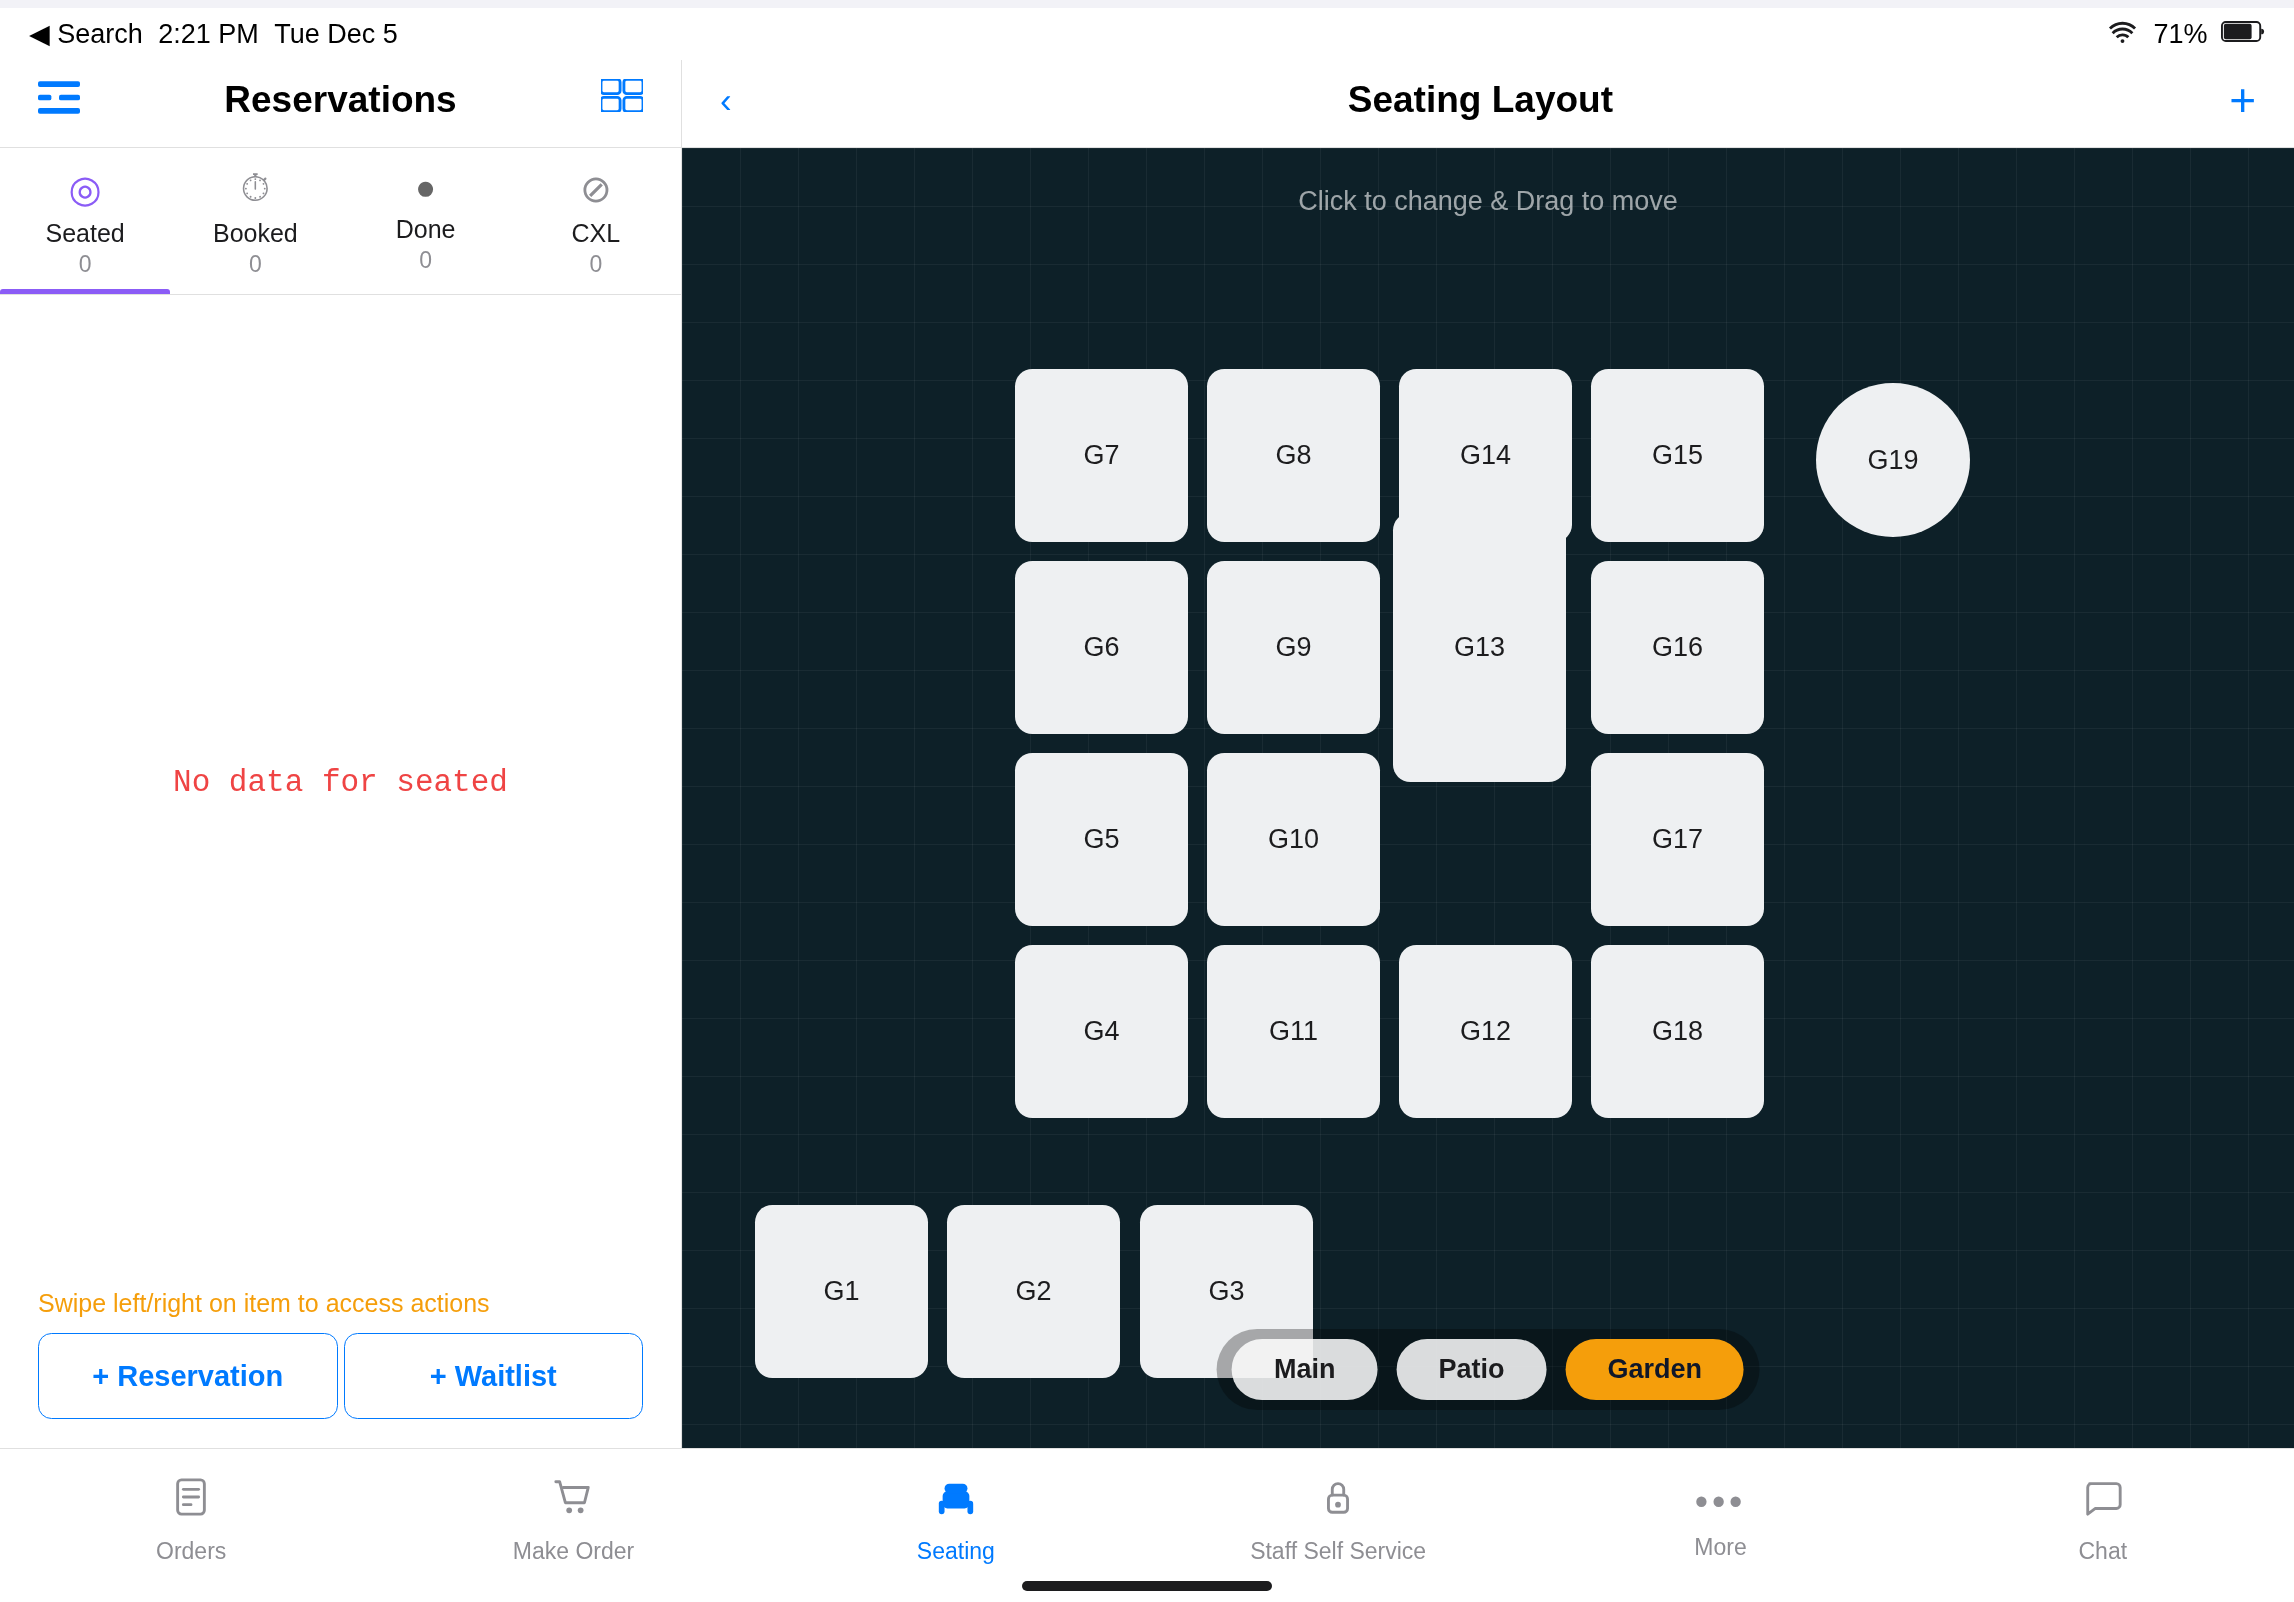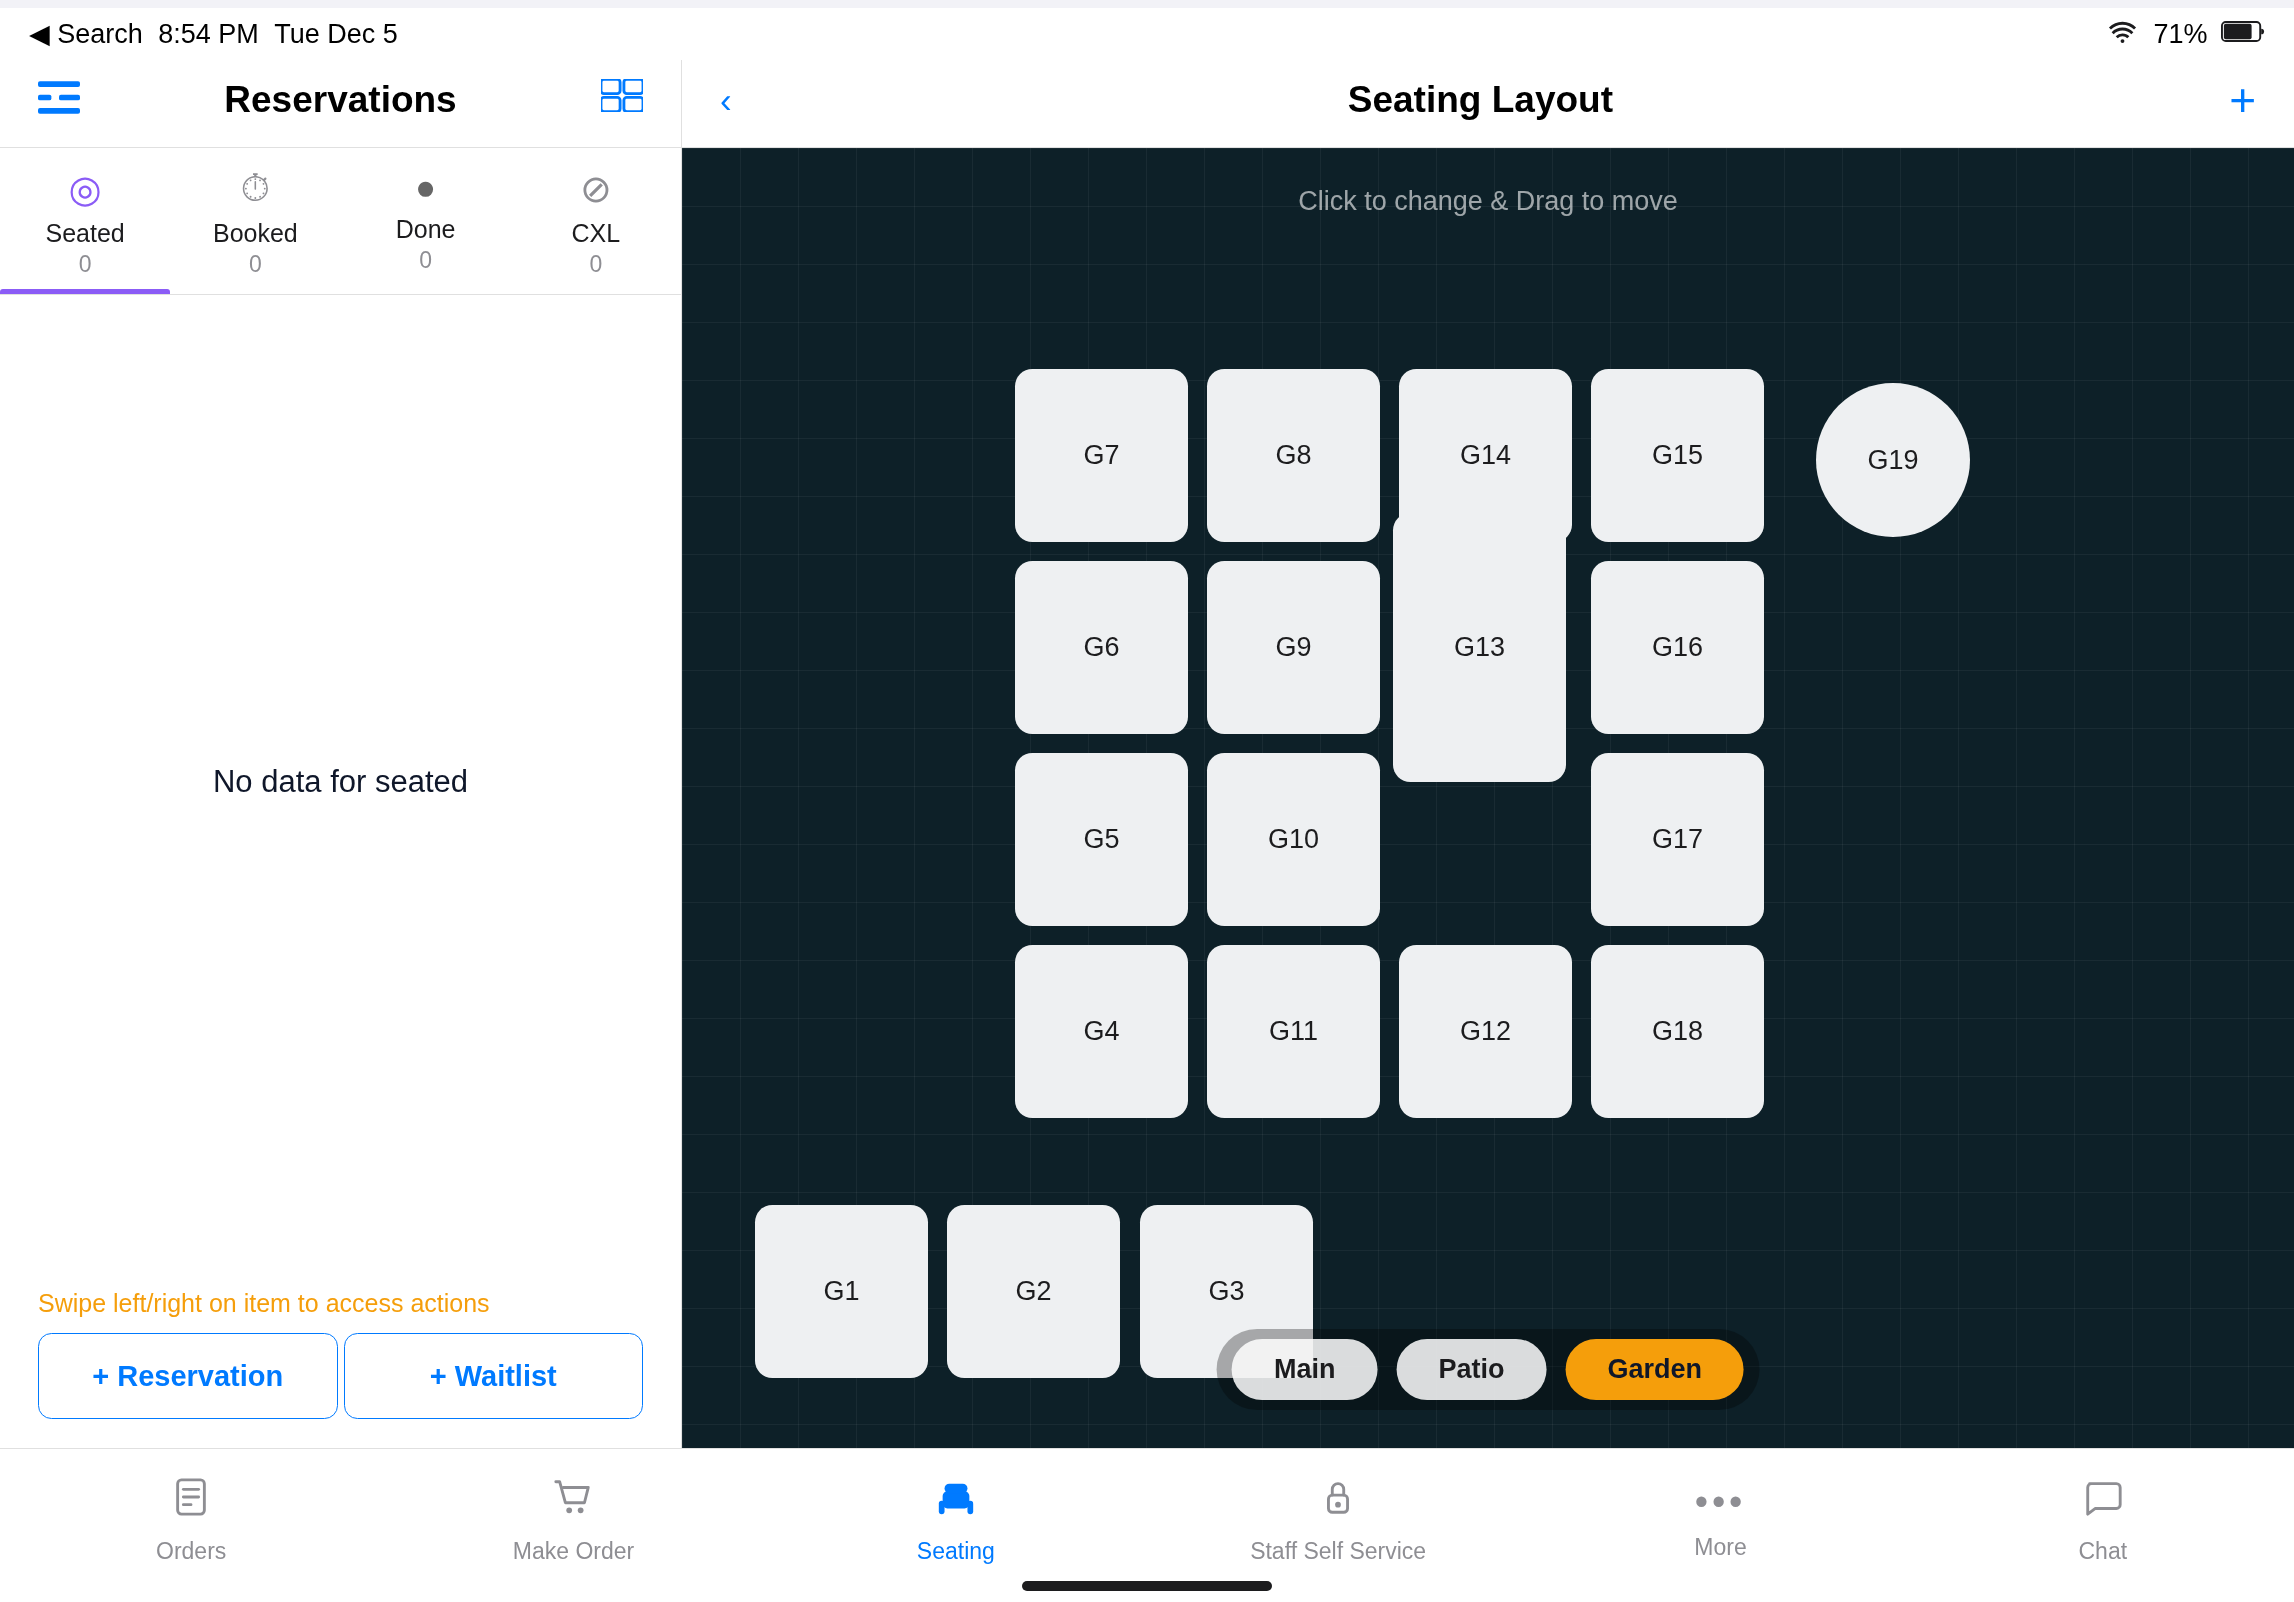--- a/index.html
+++ b/index.html
@@ -43,21 +43,21 @@
     }
     .tab-icon { font-size: 38px; margin-bottom: 7.7px; }
     .tab-icon.purple { color: #8b5cf6; }
     .tab-icon.gray { color: #8e8e93; }
     .tab-label { font-size: 25px; font-weight: 500; color: #1c1c1e; }
     .tab-count { font-size: 23px; color: #8e8e93; margin-top: 3.8px; }
 
     
     .no-data {
       flex: 1; display: flex; align-items: center; justify-content: center;
-      font-size: 31px; color: #0f172a;
+      font-size: 31px; color: #ef4444; font-family: Liberation Mono, monospace;
     }
 
     
     .swipe-hint {
       padding: 19px 38px 15.4px;
       font-size: 25px; color: #f59e0b; font-weight: 500;
     }
 
     
     .action-buttons {
@@ -146,21 +146,21 @@
       position: absolute; bottom: 11.5px; left: 50%; transform: translateX(-50%);
       width: 250px; height: 9.6px; background: #1c1c1e; border-radius: 7.7px;
     }
   </style>
 </head>
 <body>
 
 <div class="status-bar">
   <div class="status-left">
     <span>◀ Search</span>
-    <span>8:54 PM</span>
+    <span>2:21 PM</span>
     <span>Tue Dec 5</span>
   </div>
   <div class="status-right">
     <span>
       <svg width="35" height="25" viewBox="0 0 36 26">
           <path d="M18 22a2 2 0 1 1 0 4 2 2 0 0 1 0-4zm0-6c2.8 0 5.3 1.1 7.1 2.9l-2.1 2.1A7 7 0 0 0 18 19a7 7 0 0 0-5 2l-2.1-2.1A9.9 9.9 0 0 1 18 16zm0-6c4.4 0 8.4 1.8 11.3 4.7l-2.1 2.1A13 13 0 0 0 18 13a13 13 0 0 0-9.2 3.8L6.7 14.7A15.9 15.9 0 0 1 18 10zm0-6C23.5 4 28.5 6.2 32.1 9.8l-2.1 2.1A17.9 17.9 0 0 0 18 7a17.9 17.9 0 0 0-12 4.9L3.9 9.8A20.9 20.9 0 0 1 18 4z" fill="#1c1c1e"></path>
         </svg>
     </span>
     <span>71%</span>
     <span>

